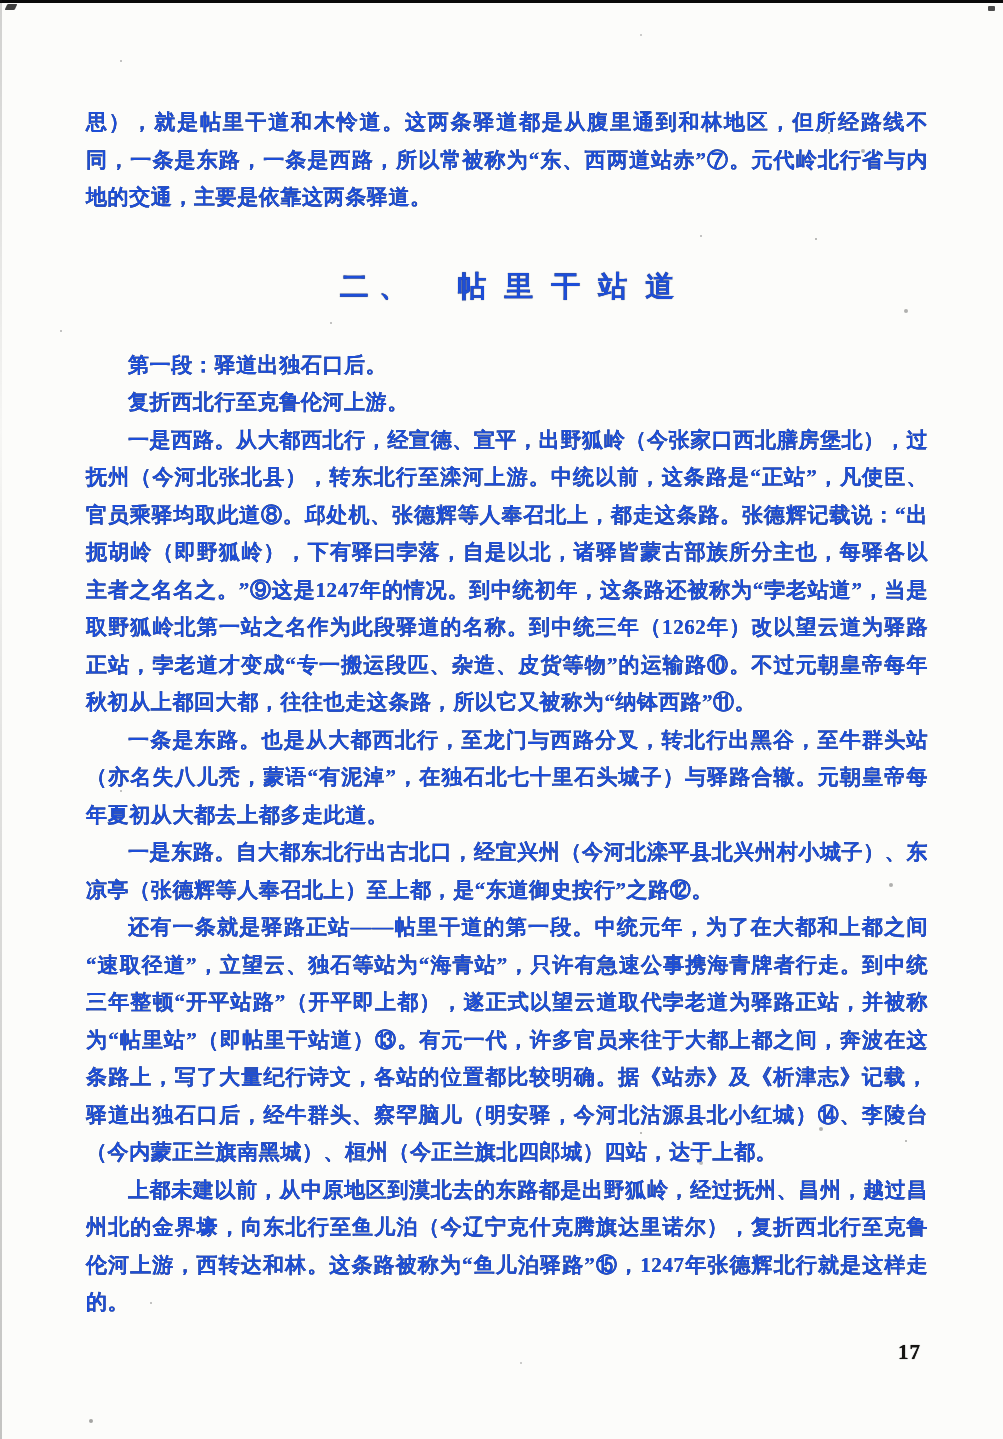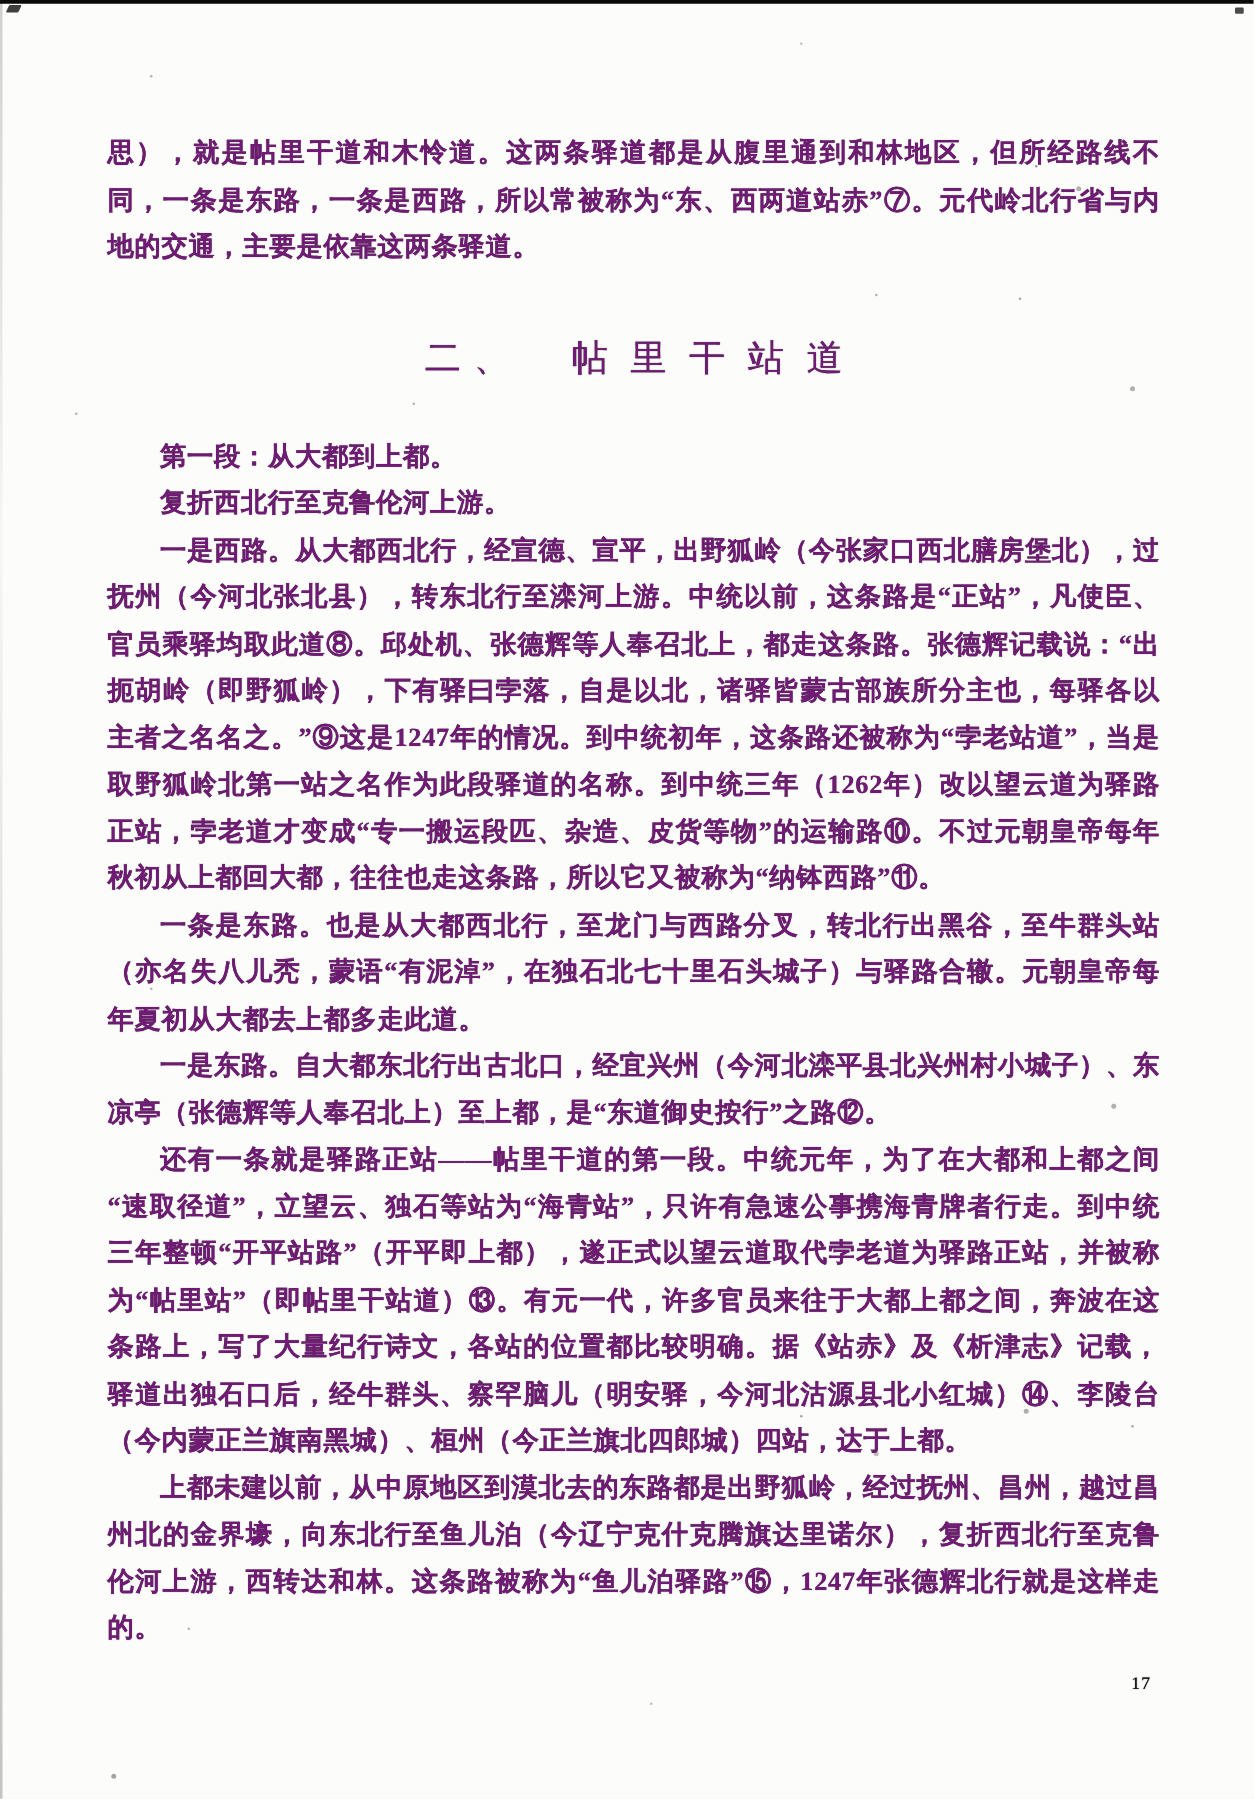--- a/index.html
+++ b/index.html
@@ -32,38 +32,38 @@
     width: 842px;
   }
   .para {
     margin: 0;
     font-size: 21px;
     line-height: 37.5px;
     letter-spacing: 0.6px;
     text-align: justify;
     text-indent: 2em;
     font-weight: 600;
-    color: #701a75;
+    color: #1d4ed8;
     text-shadow: 0 0 0.6px rgba(10,10,10,.85);
   }
   .para.no-indent { text-indent: 0; }
   .section-heading {
     margin: 50px 0 40px 0;
     text-align: center;
     font-size: 29px;
-    font-weight: 400;
-    color: #701a75;
+    font-weight: 700;
+    color: #1d4ed8;
     text-shadow: 0 0 0.8px rgba(0,0,0,.9);
   }
   .section-heading .idx { margin-right: 1.1em; letter-spacing: 0.35em; }
   .section-heading .ttl { letter-spacing: 0.62em; margin-right: -0.62em; }
   .page-number {
     position: absolute;
     right: 82px; top: 1340px;
-    font-size: 14px; font-weight: 400;
+    font-size: 21px; font-weight: 700;
     letter-spacing: 1px;
     text-shadow: 0 0 0.8px rgba(0,0,0,.9);
   }
   
   .speck {
     position: absolute; width: 2px; height: 2px;
     background: rgba(30,30,30,.55); border-radius: 50%;
     box-shadow:
       120px 60px 0 rgba(0,0,0,.30), 640px 34px 0 rgba(0,0,0,.25),
       793px 120px 0 1px rgba(0,0,0,.35), 828px 132px 0 rgba(0,0,0,.4),
@@ -100,21 +100,21 @@
   <div class="speck"></div>
 
   <div class="text-block">
     <p class="para no-indent">思），就是帖里干道和木怜道。这两条驿道都是从腹里通到和林地区，但所经路线不同，一条是东路，一条是西路，所以常被称为“东、西两道站赤”⑦。元代岭北行省与内地的交通，主要是依靠这两条驿道。</p>
 
     <h2 class="section-heading">
       <span class="idx">二、</span>
       <span class="ttl">帖里干站道</span>
     </h2>
 
-    <p class="para">第一段：从大都到上都。</p>
+    <p class="para">第一段：驿道出独石口后。</p>
     <p class="para">复折西北行至克鲁伦河上游。</p>
     <p class="para">一是西路。从大都西北行，经宣德、宣平，出野狐岭（今张家口西北膳房堡北），过抚州（今河北张北县），转东北行至滦河上游。中统以前，这条路是“正站”，凡使臣、官员乘驿均取此道⑧。邱处机、张德辉等人奉召北上，都走这条路。张德辉记载说：“出扼胡岭（即野狐岭），下有驿曰孛落，自是以北，诸驿皆蒙古部族所分主也，每驿各以主者之名名之。”⑨这是1247年的情况。到中统初年，这条路还被称为“孛老站道”，当是取野狐岭北第一站之名作为此段驿道的名称。到中统三年（1262年）改以望云道为驿路正站，孛老道才变成“专一搬运段匹、杂造、皮货等物”的运输路⑩。不过元朝皇帝每年秋初从上都回大都，往往也走这条路，所以它又被称为“纳钵西路”⑪。</p>
     <p class="para">一条是东路。也是从大都西北行，至龙门与西路分叉，转北行出黑谷，至牛群头站（亦名失八儿秃，蒙语“有泥淖”，在独石北七十里石头城子）与驿路合辙。元朝皇帝每年夏初从大都去上都多走此道。</p>
     <p class="para">一是东路。自大都东北行出古北口，经宜兴州（今河北滦平县北兴州村小城子）、东凉亭（张德辉等人奉召北上）至上都，是“东道御史按行”之路⑫。</p>
     <p class="para">还有一条就是驿路正站——帖里干道的第一段。中统元年，为了在大都和上都之间“速取径道”，立望云、独石等站为“海青站”，只许有急速公事携海青牌者行走。到中统三年整顿“开平站路”（开平即上都），遂正式以望云道取代孛老道为驿路正站，并被称为“帖里站”（即帖里干站道）⑬。有元一代，许多官员来往于大都上都之间，奔波在这条路上，写了大量纪行诗文，各站的位置都比较明确。据《站赤》及《析津志》记载，驿道出独石口后，经牛群头、察罕脑儿（明安驿，今河北沽源县北小红城）⑭、李陵台（今内蒙正兰旗南黑城）、桓州（今正兰旗北四郎城）四站，达于上都。</p>
     <p class="para">上都未建以前，从中原地区到漠北去的东路都是出野狐岭，经过抚州、昌州，越过昌州北的金界壕，向东北行至鱼儿泊（今辽宁克什克腾旗达里诺尔），复折西北行至克鲁伦河上游，西转达和林。这条路被称为“鱼儿泊驿路”⑮，1247年张德辉北行就是这样走的。</p>
 
   </div>
 
   <div class="page-number">17</div>

